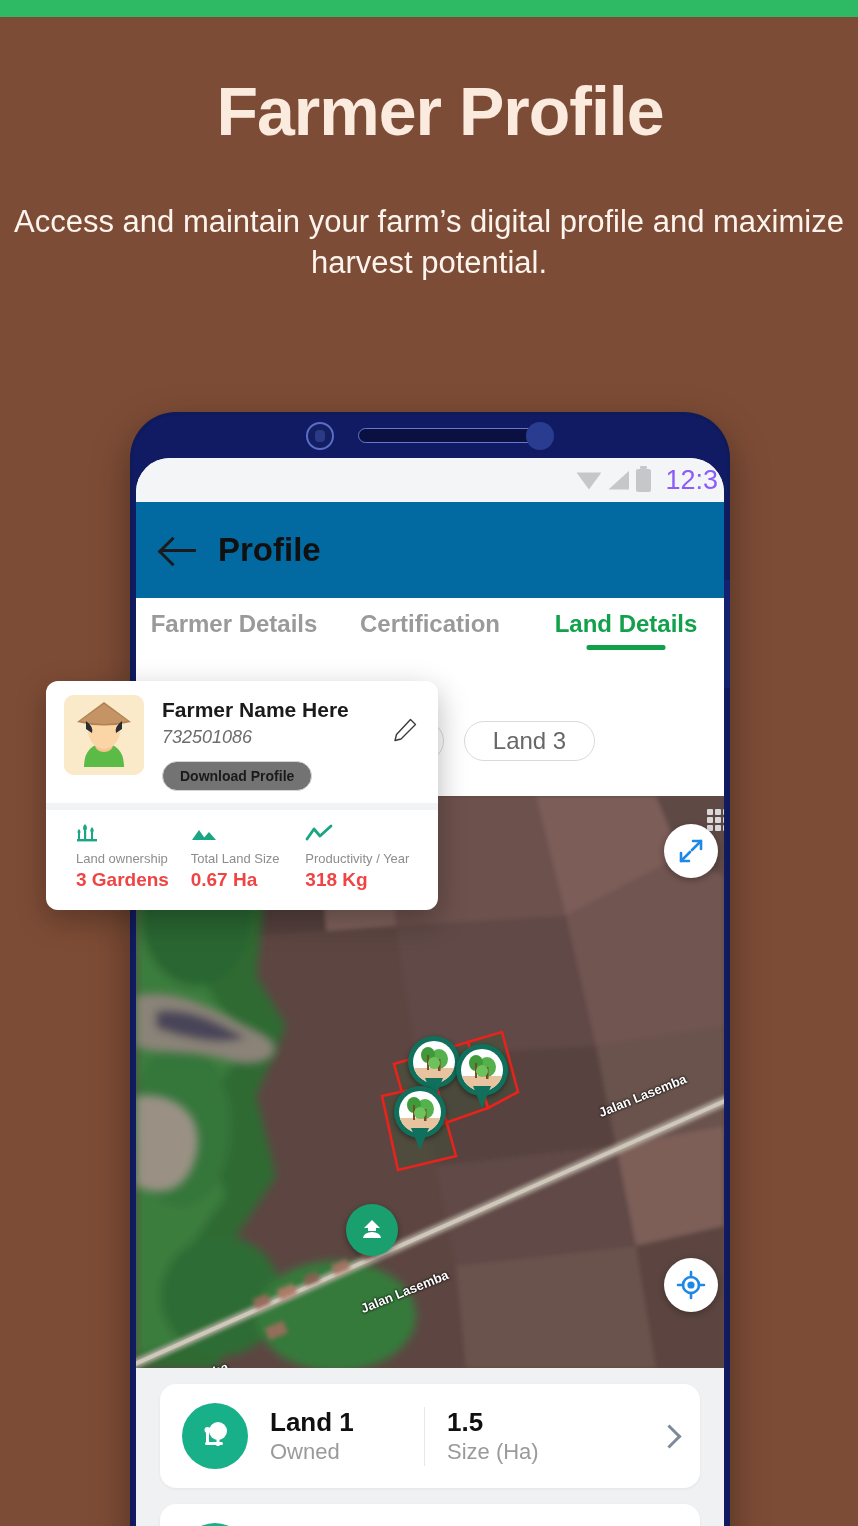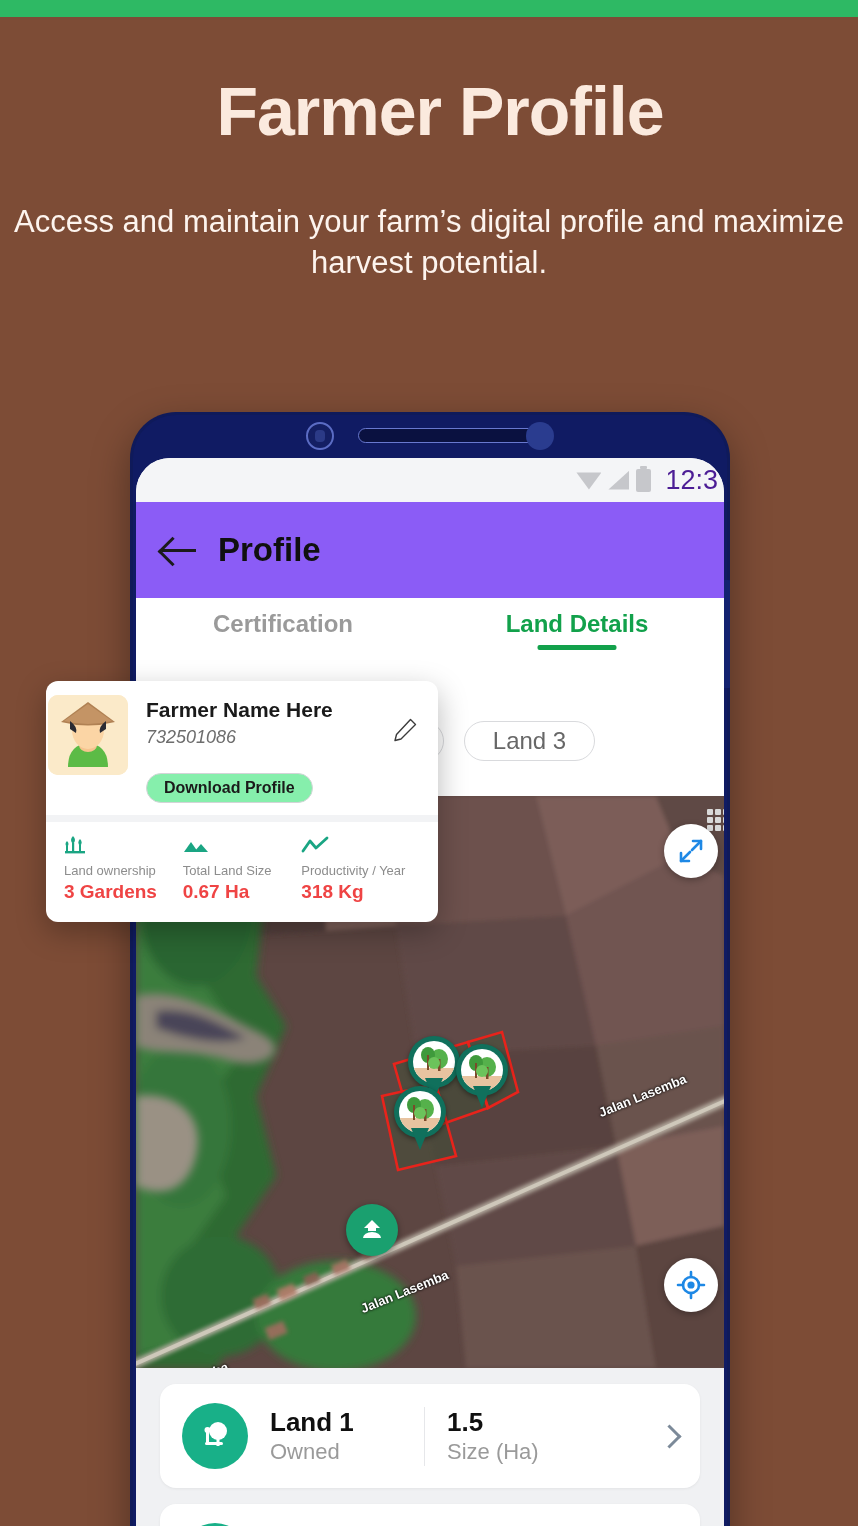--- a/index.html
+++ b/index.html
@@ -99,25 +99,25 @@
   .ico-signal{
     width:21px;height:19px;background:#c6c7cb;
     clip-path:polygon(100% 0,100% 100%,0 100%);
   }
   .ico-batt{
     width:15px;height:23px;background:#c6c7cb;border-radius:2px;position:relative;
   }
   .ico-batt:before{
     content:"";position:absolute;left:4px;top:-3px;width:7px;height:3px;background:#c6c7cb;border-radius:1px;
   }
-  .sb-time{font-size:27px;color:#4c1d95;margin-left:7px;letter-spacing:0px;}
+  .sb-time{font-size:27px;color:#8b5cf6;margin-left:7px;letter-spacing:0px;}
   
   .appbar{
     position:absolute;left:0;top:44px;width:588px;height:96px;
-    background:#8b5cf6;display:flex;align-items:center;
+    background:#0369a1;display:flex;align-items:center;
   }
   .back-arrow{
     margin-left:23px;width:40px;height:40px;position:relative;cursor:pointer;
   }
   .back-arrow:before{
     content:"";position:absolute;left:3px;top:19px;width:34px;height:3px;background:#1b1b1b;
   }
   .back-arrow:after{
     content:"";position:absolute;left:3px;top:11px;width:18px;height:18px;
     border-left:3px solid #1b1b1b;border-bottom:3px solid #1b1b1b;
@@ -225,37 +225,37 @@
     border-right:3px solid #7c8a99;border-top:3px solid #7c8a99;
     transform:rotate(45deg);
   }
   
   .profile-card{
     position:absolute;left:46px;top:681px;width:392px;
     background:#fff;border-radius:12px;
     box-shadow:0 10px 30px rgba(0,0,0,.28);
     overflow:hidden;
   }
-  .pc-top{display:flex;padding:14px 14px 12px 2px;position:relative;}
+  .pc-top{display:flex;padding:14px 14px 12px 18px;position:relative;}
   .pc-avatar{
     width:80px;height:80px;border-radius:10px;background:#fbeac9;flex:none;overflow:hidden;position:relative;
   }
   .pc-info{margin-left:18px;padding-top:2px;}
   .pc-name{font-size:21px;font-weight:bold;color:#1a1a1a;line-height:26px;}
   .pc-id{font-size:18px;color:#6d6d6d;line-height:28px;font-style:italic;}
   .pc-dl{
-    margin-top:22px;display:inline-flex;align-items:center;justify-content:center;
+    margin-top:10px;display:inline-flex;align-items:center;justify-content:center;
     height:28px;padding:0 17px;border:1.2px solid #d3d4d7;border-radius:16px;
-    font-size:16px;font-weight:bold;color:#1a1a1a;cursor:pointer;background:#86efac;
+    font-size:14px;font-weight:bold;color:#1a1a1a;cursor:pointer;background:#737373;
   }
   .pc-edit{
     position:absolute;right:20px;top:36px;width:26px;height:26px;cursor:pointer;
   }
   .pc-divider{height:7px;background:#f2f3f5;}
-  .pc-stats{display:flex;padding:14px 18px 18px 18px;}
+  .pc-stats{display:flex;padding:14px 18px 18px 18px;margin-left:12px;}
   .pc-stat{flex:1;}
   .pc-stat .si{height:20px;margin-bottom:6px;}
   .pc-stat .sl{font-size:13px;color:#8d8d8d;line-height:18px;}
   .pc-stat .sv{font-size:19px;font-weight:bold;color:#ef4444;line-height:24px;}
   .roadlabel{
     position:absolute;color:#fff;font-size:13px;font-weight:bold;
     text-shadow:0 0 3px rgba(0,0,0,.85),0 0 2px rgba(0,0,0,.85);
     white-space:nowrap;pointer-events:none;
   }
 </style>
@@ -289,20 +289,21 @@
         <span class="sb-time">12:3</span>
       </div>
     </div>
 
     <div class="appbar">
       <div class="back-arrow"></div>
       <div class="appbar-title">Profile</div>
     </div>
 
     <div class="tabs">
+      <div class="tab">Farmer Details</div>
       <div class="tab">Certification</div>
       <div class="tab active">Land Details</div>
     </div>
 
     <div class="chips">
       <div class="chip">Land 1</div>
       <div class="chip">Land 2</div>
       <div class="chip">Land 3</div>
     </div>
 

